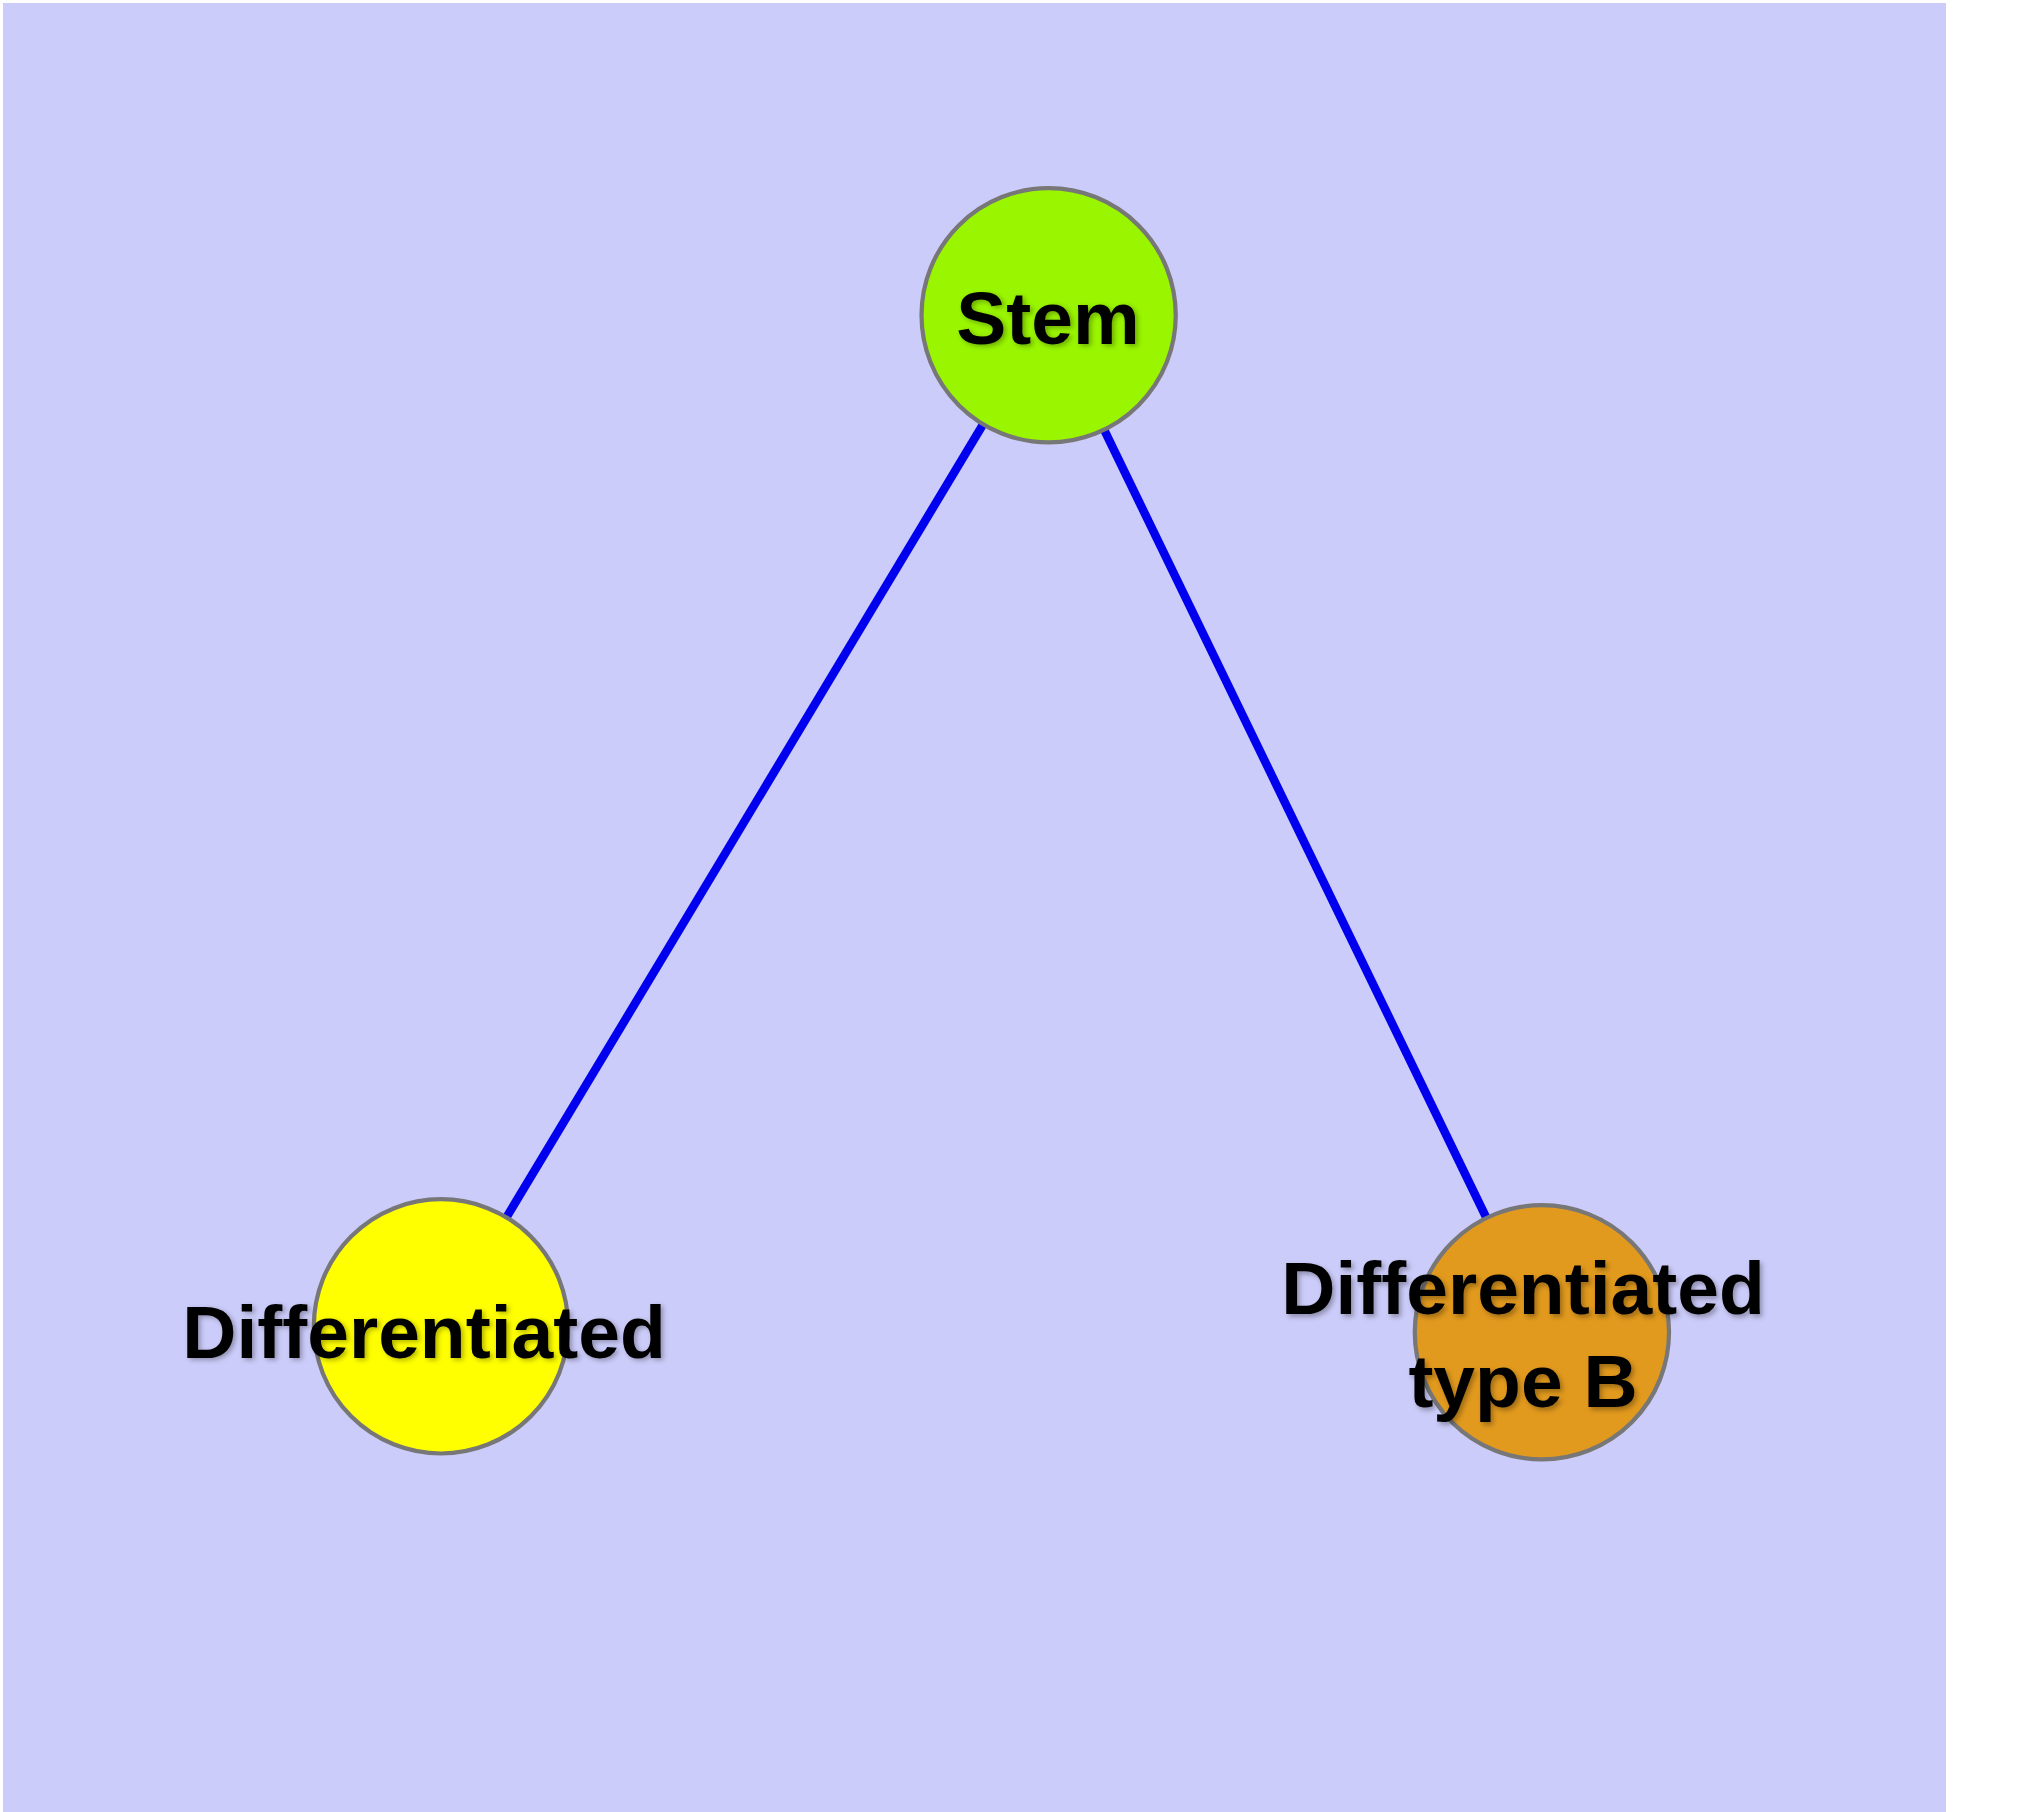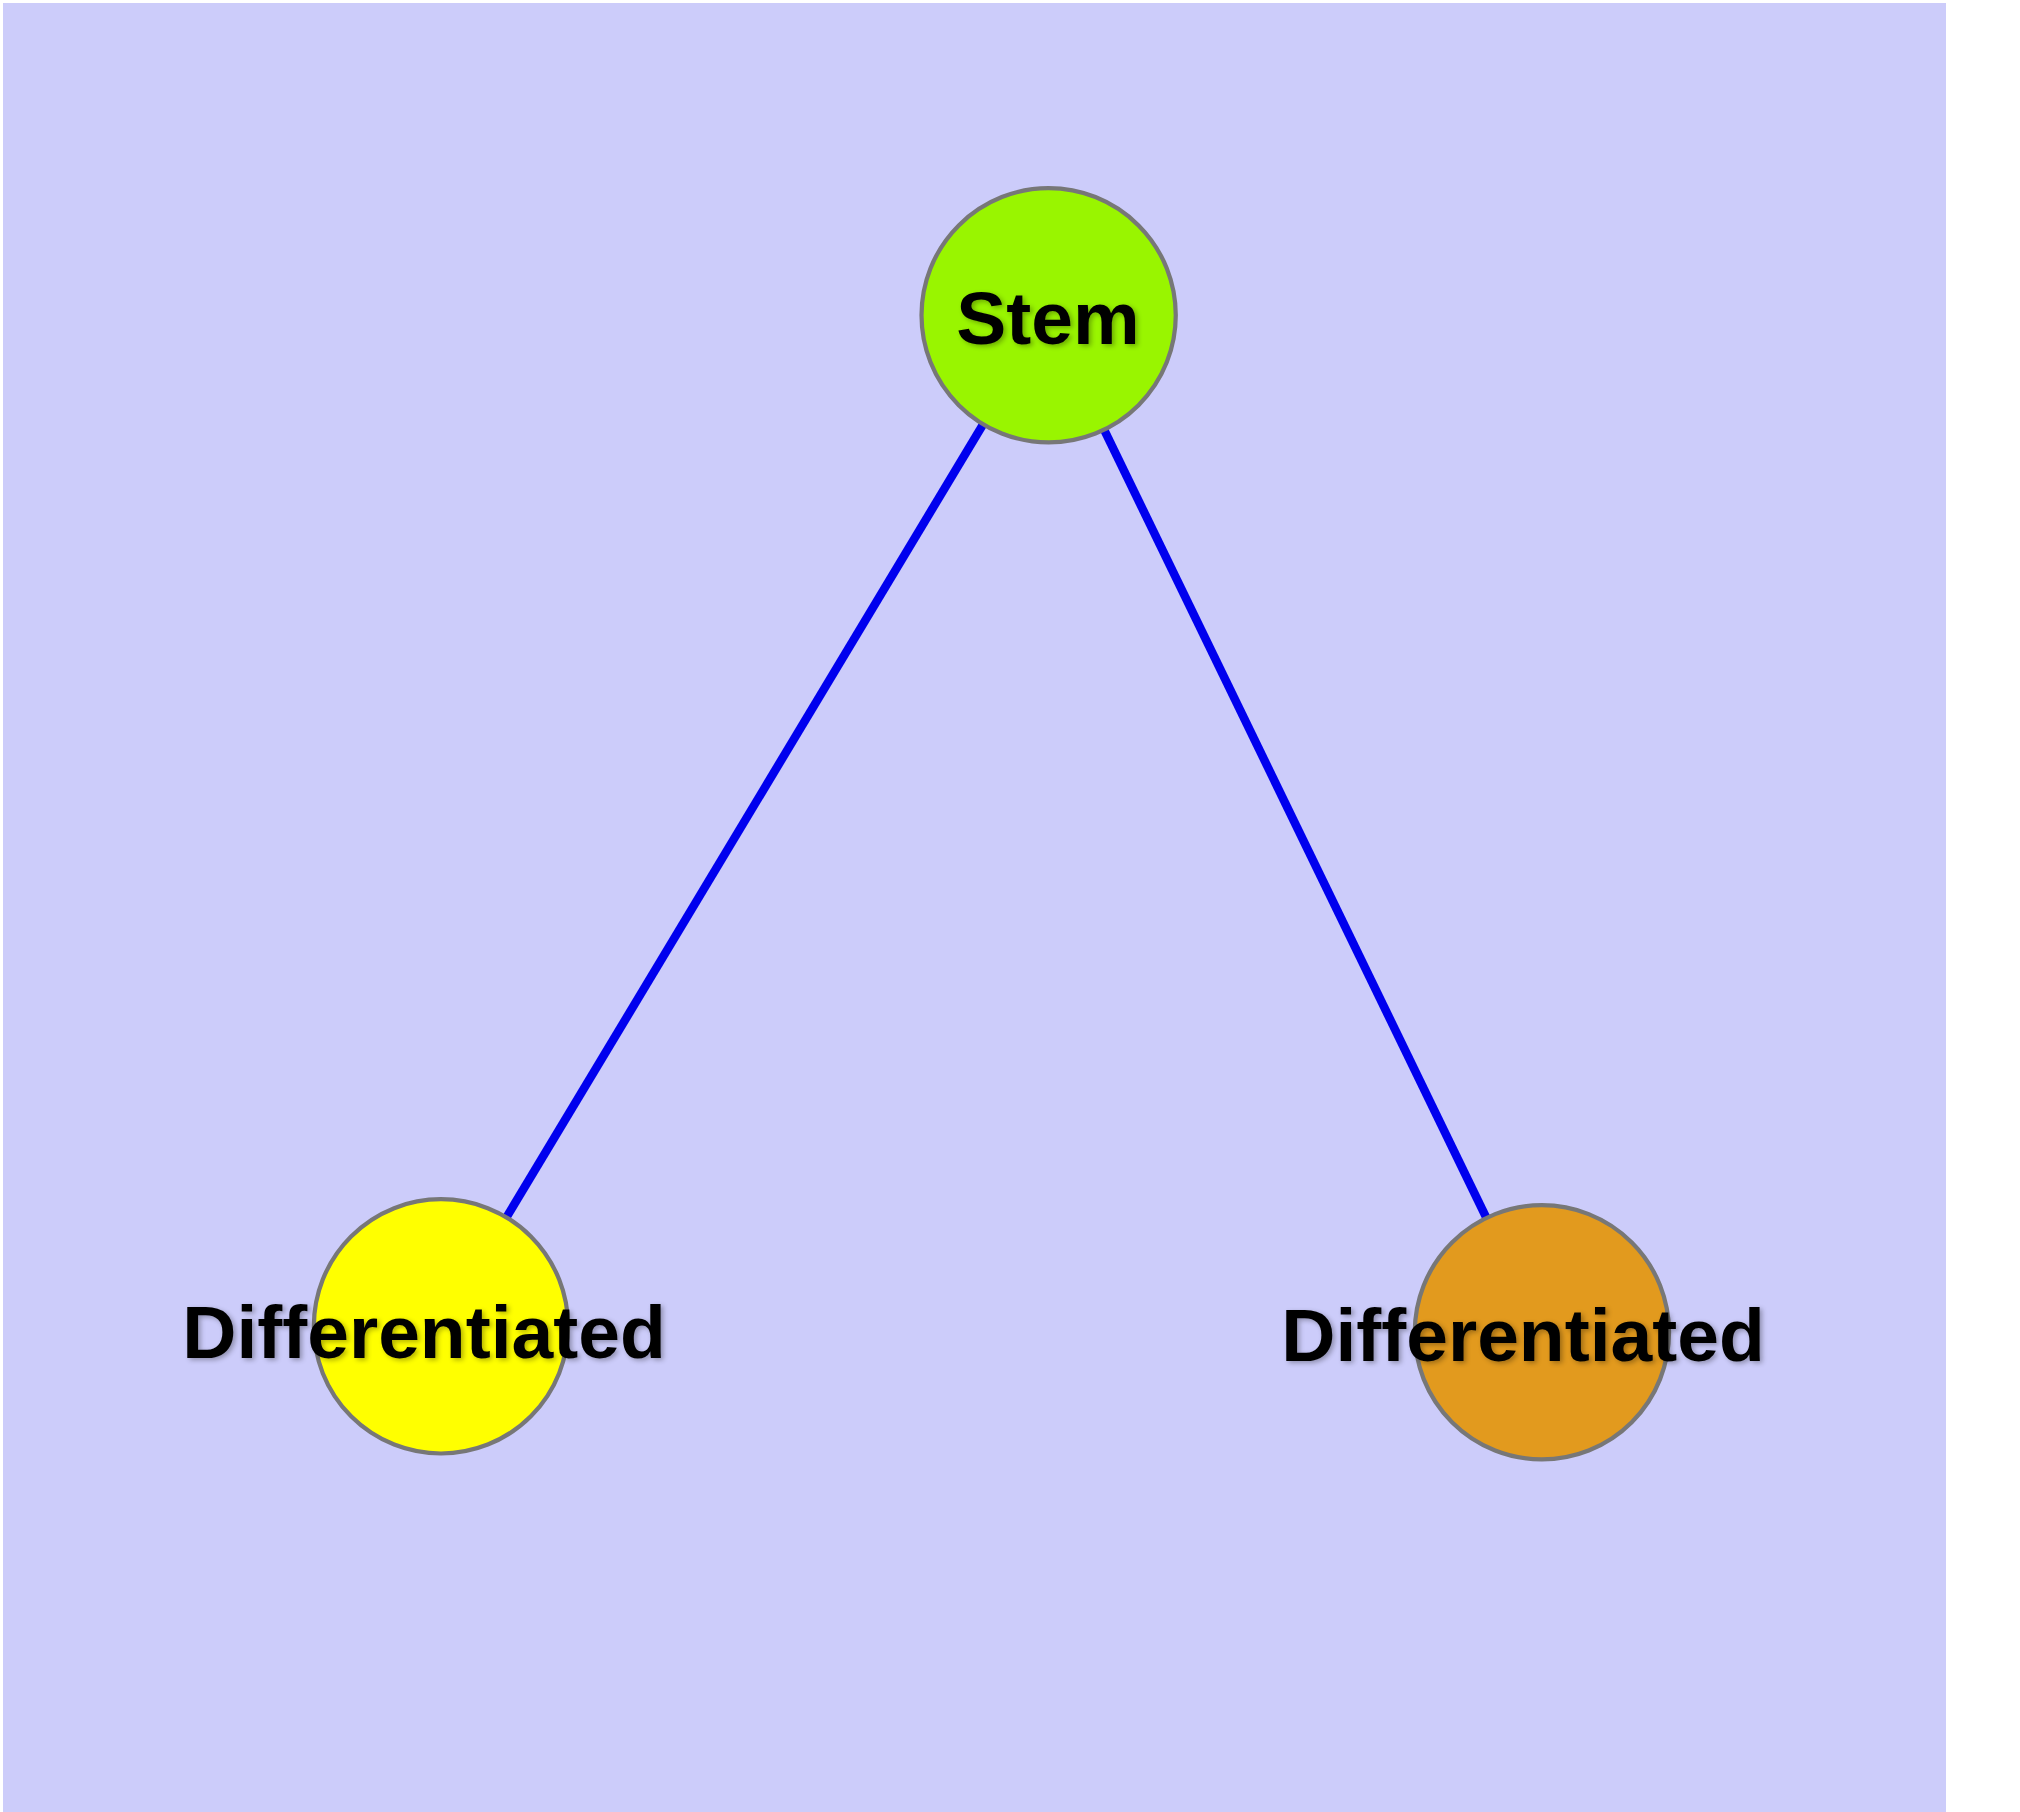--- a/index.html
+++ b/index.html
@@ -63,16 +63,17 @@
   <div class="node-label" style="left:1048px; top:318px;">
     <span>Stem</span>
   </div>
 
   <div class="node-label" style="left:424px; top:1332px;">
     <span>Differentiated</span>
   </div>
 
   <div class="node-label" style="left:1523px; top:1335px;">
     <span>Differentiated</span>
+    <span>type B</span>
   </div>
 
 </div>
 
 
 </body></html>

